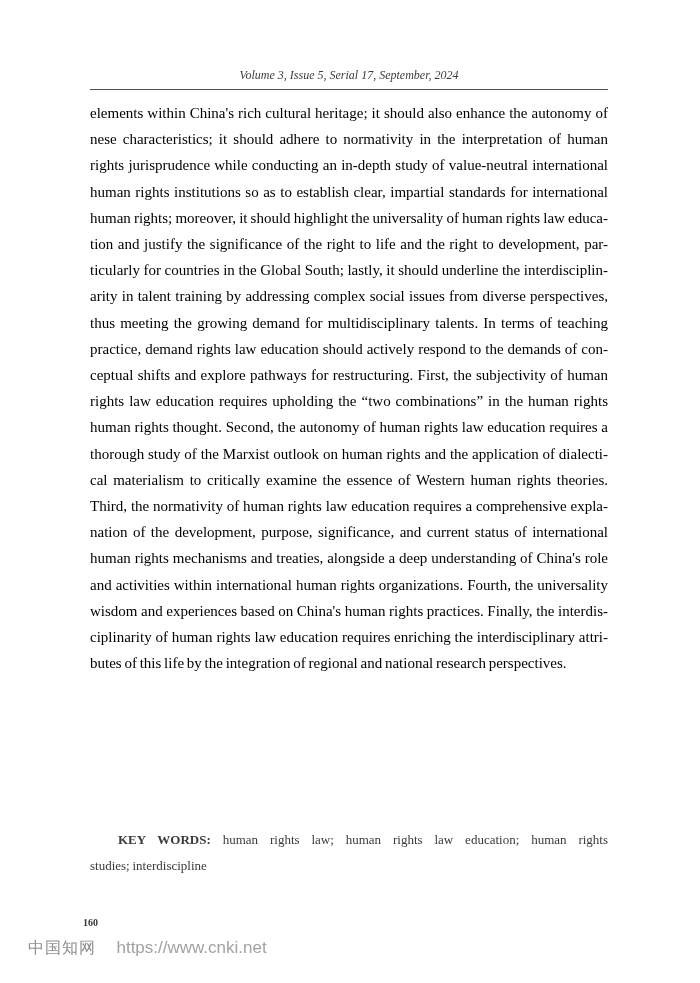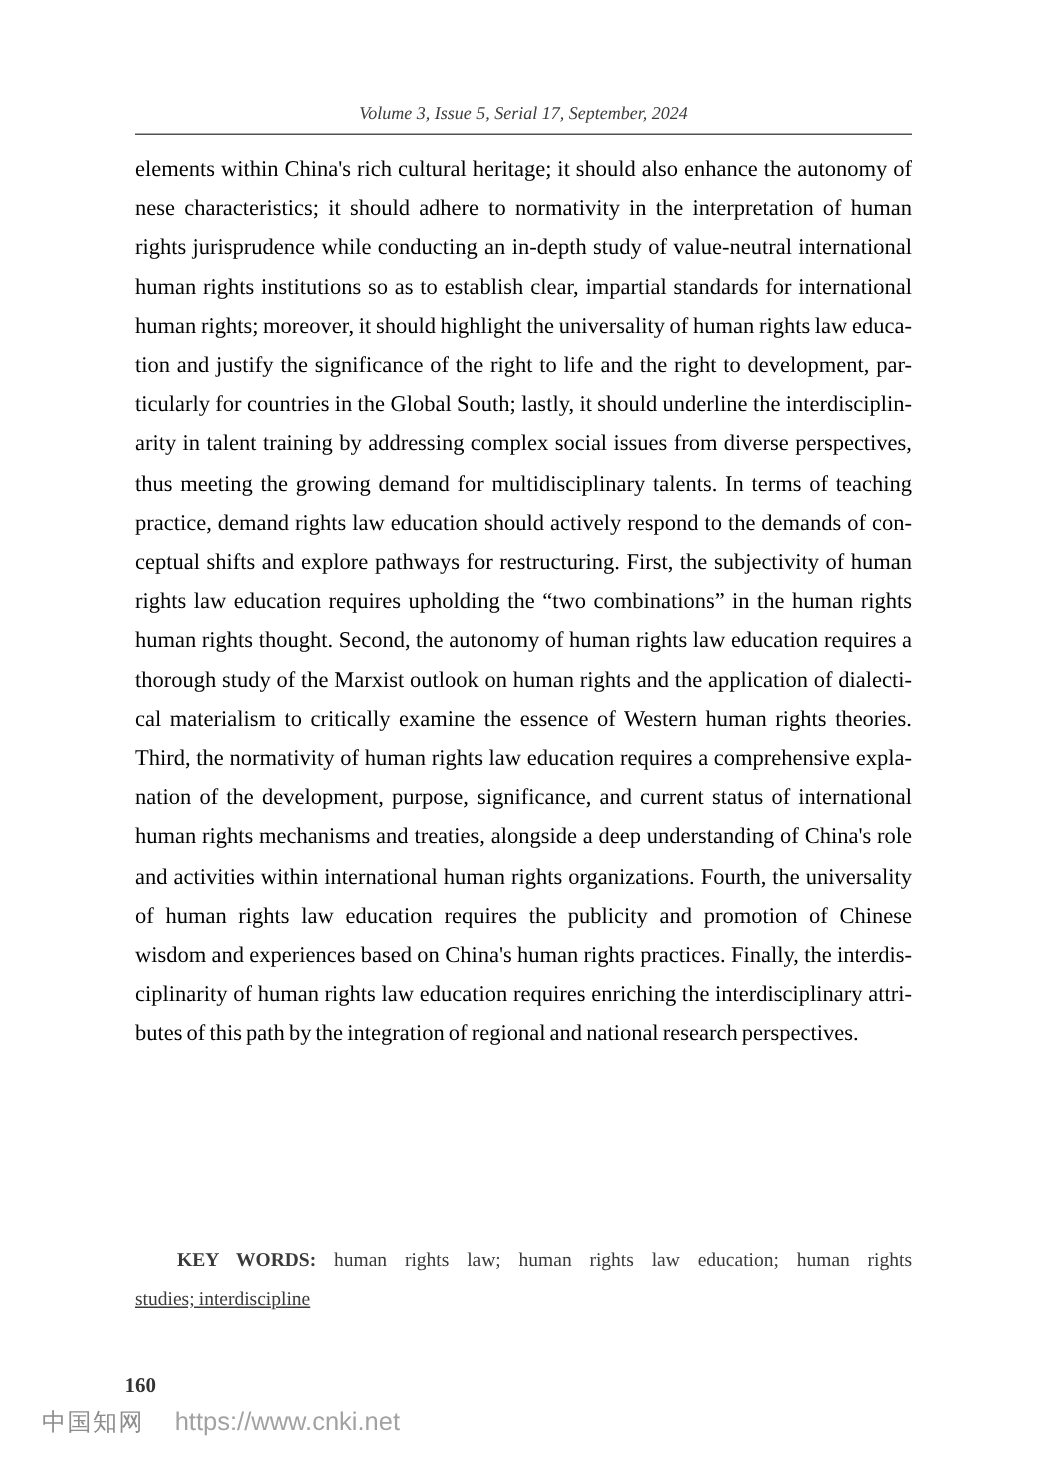--- a/index.html
+++ b/index.html
@@ -59,27 +59,26 @@
   .kw-line1 {
     text-align: justify;
     text-align-last: justify;
     text-indent: 28px;
   }
   .kw-label {
     font-weight: bold;
   }
   .kw-line2 {
     text-align: left;
-    text-decoration: underline;
   }
   .page-number {
     position: absolute;
     left: 83px;
     top: 917px;
-    font-size: 14px;
+    font-size: 10px;
     font-weight: bold;
     color: #333333;
   }
   .watermark {
     position: absolute;
     left: 28px;
     top: 938px;
     font-family: "Liberation Sans", sans-serif;
     font-size: 16px;
     line-height: 20px;
@@ -117,24 +116,23 @@
       <div class="tline">practice, demand rights law education should actively respond to the demands of con-</div>
       <div class="tline">ceptual shifts and explore pathways for restructuring. First, the subjectivity of human</div>
       <div class="tline">rights law education requires upholding the “two combinations” in the human rights</div>
       <div class="tline">human rights thought. Second, the autonomy of human rights law education requires a</div>
       <div class="tline">thorough study of the Marxist outlook on human rights and the application of dialecti-</div>
       <div class="tline">cal materialism to critically examine the essence of Western human rights theories.</div>
       <div class="tline">Third, the normativity of human rights law education requires a comprehensive expla-</div>
       <div class="tline">nation of the development, purpose, significance, and current status of international</div>
       <div class="tline">human rights mechanisms and treaties, alongside a deep understanding of China's role</div>
       <div class="tline">and activities within international human rights organizations. Fourth, the universality</div>
-      <div class="tline">of human rights law education requires the publicity and promotion of Chinese</div>
       <div class="tline">wisdom and experiences based on China's human rights practices. Finally, the interdis-</div>
       <div class="tline">ciplinarity of human rights law education requires enriching the interdisciplinary attri-</div>
-      <div class="tline tline-last">butes of this path by the integration of regional and national research perspectives.</div>
+      <div class="tline tline-last">butes of this life by the integration of regional and national research perspectives.</div>
     </div>
 
   <div class="keywords">
     <div class="kw-line1">
       <span class="kw-label">KEY WORDS:</span>
       <span class="kw-rest">human rights law; human rights law education; human rights</span>
     </div>
     <div class="kw-line2">studies; interdiscipline</div>
   </div>
 

